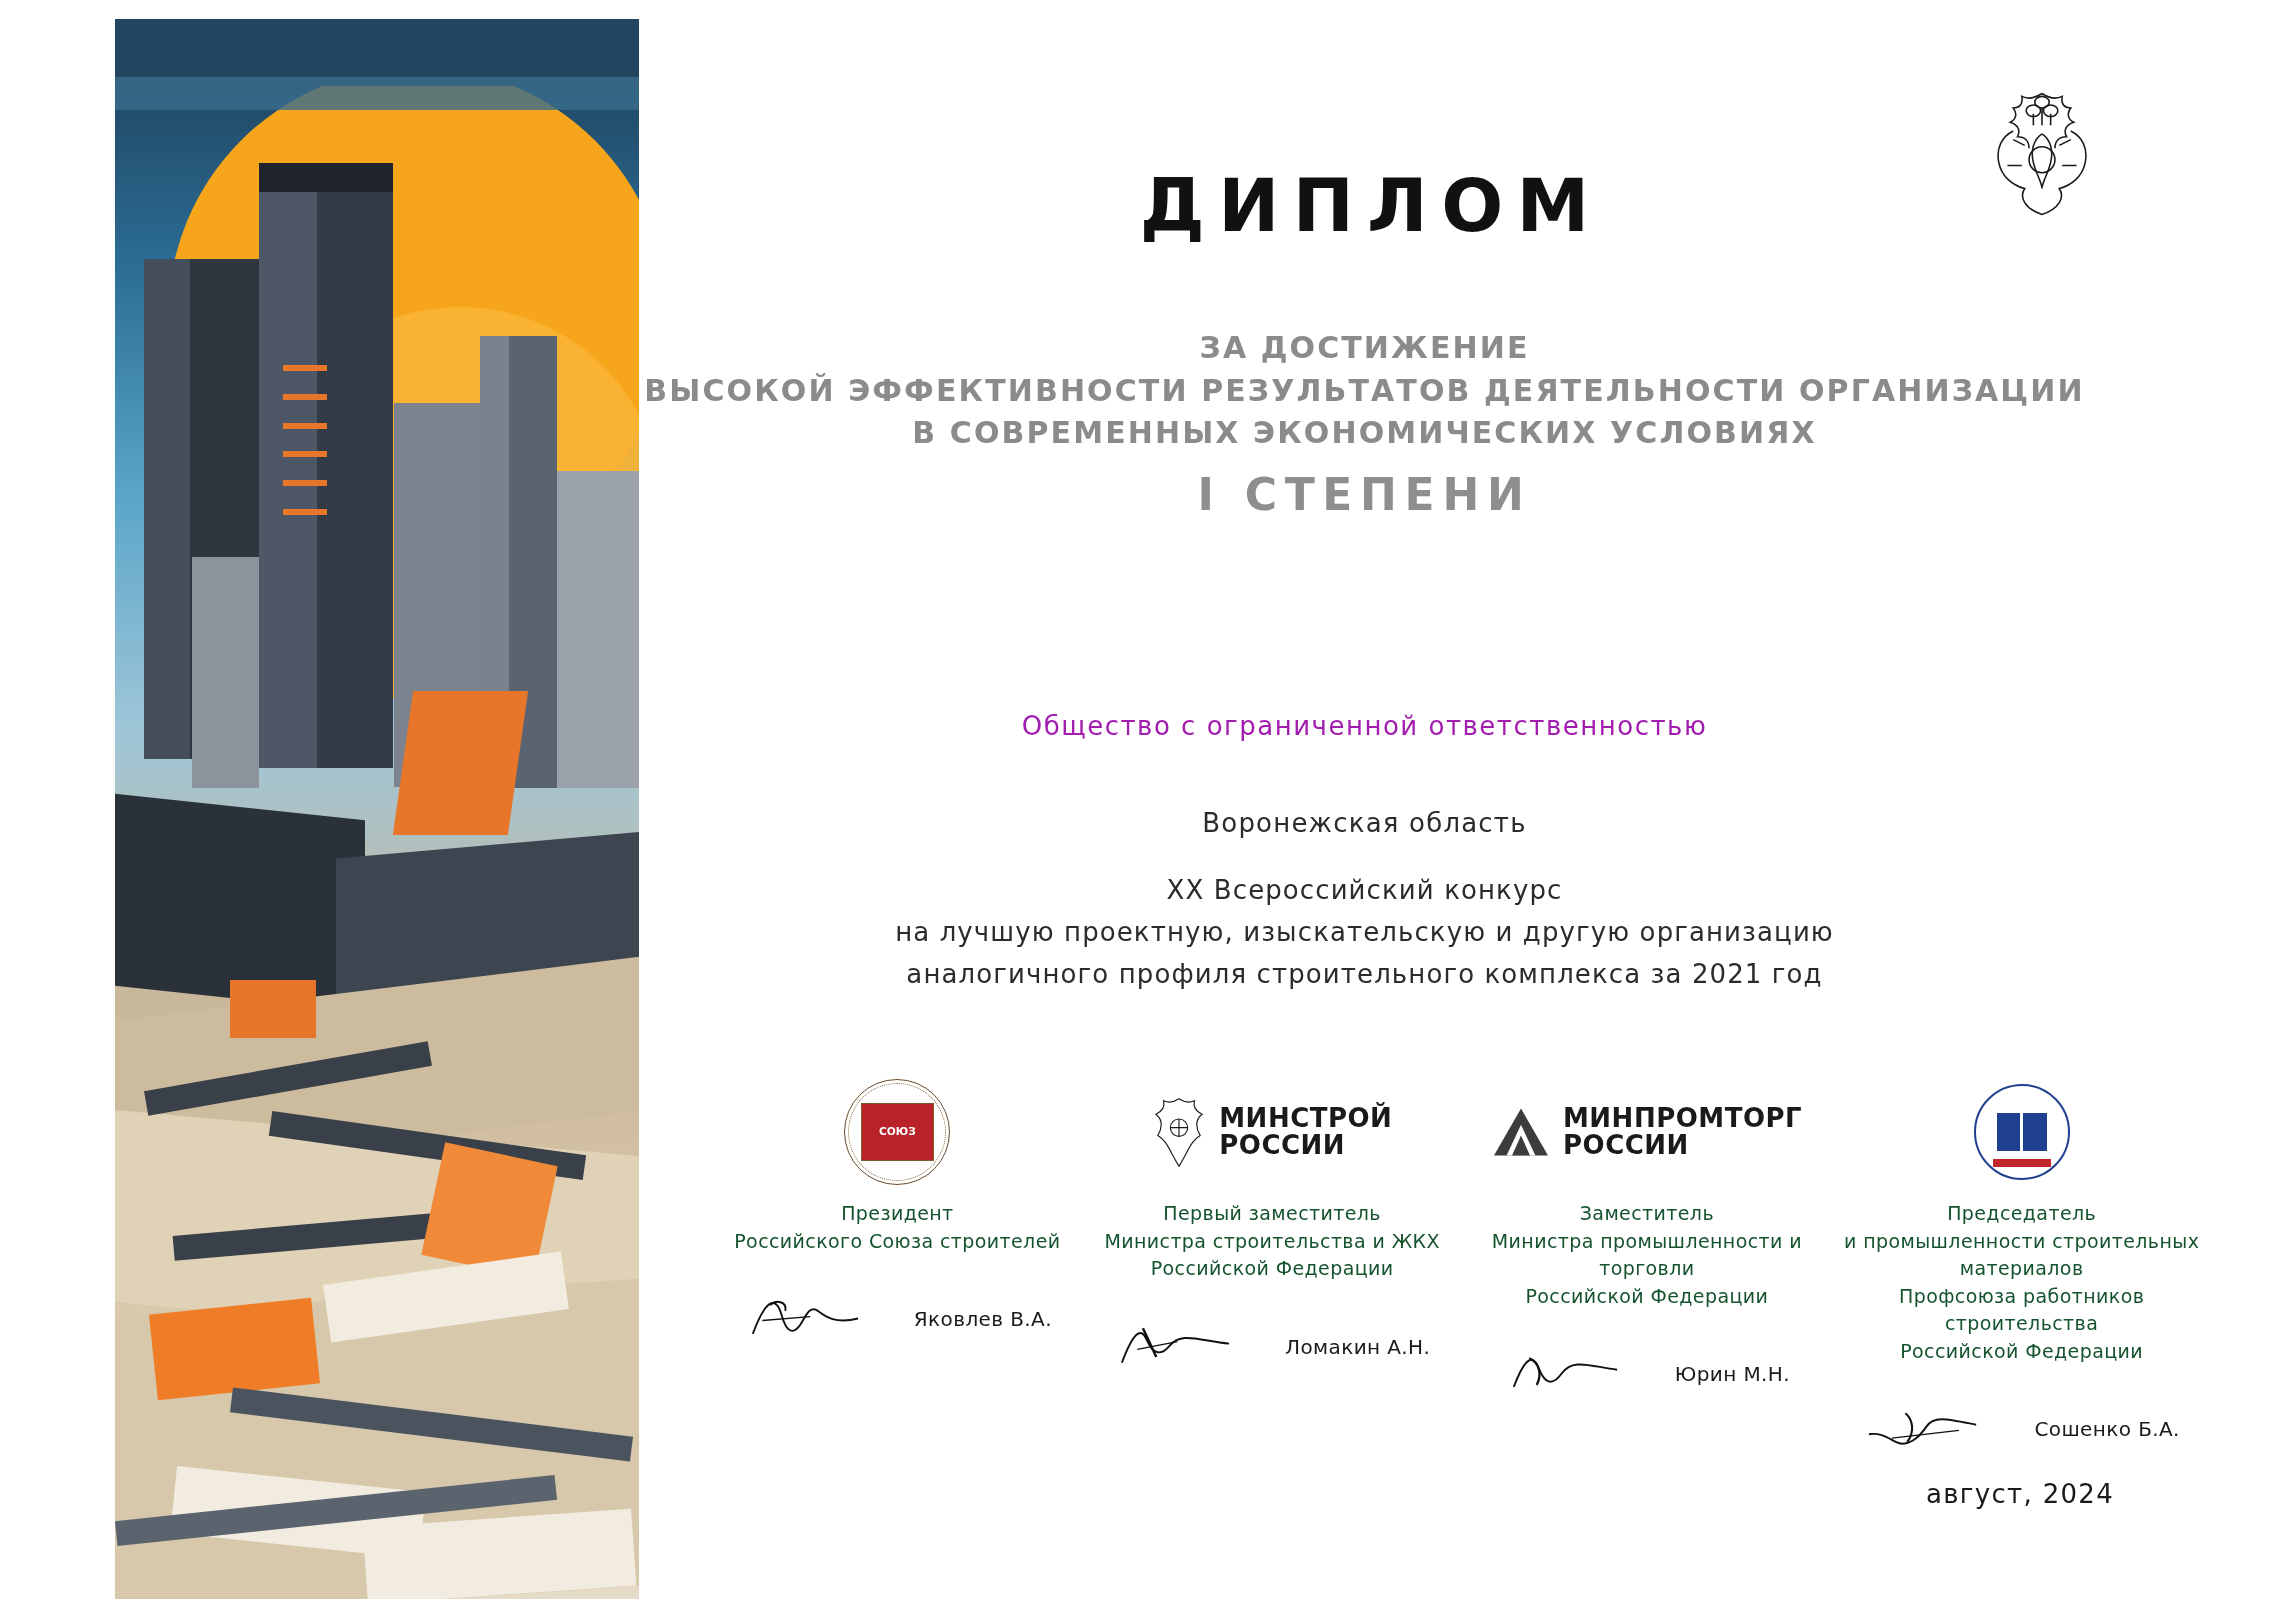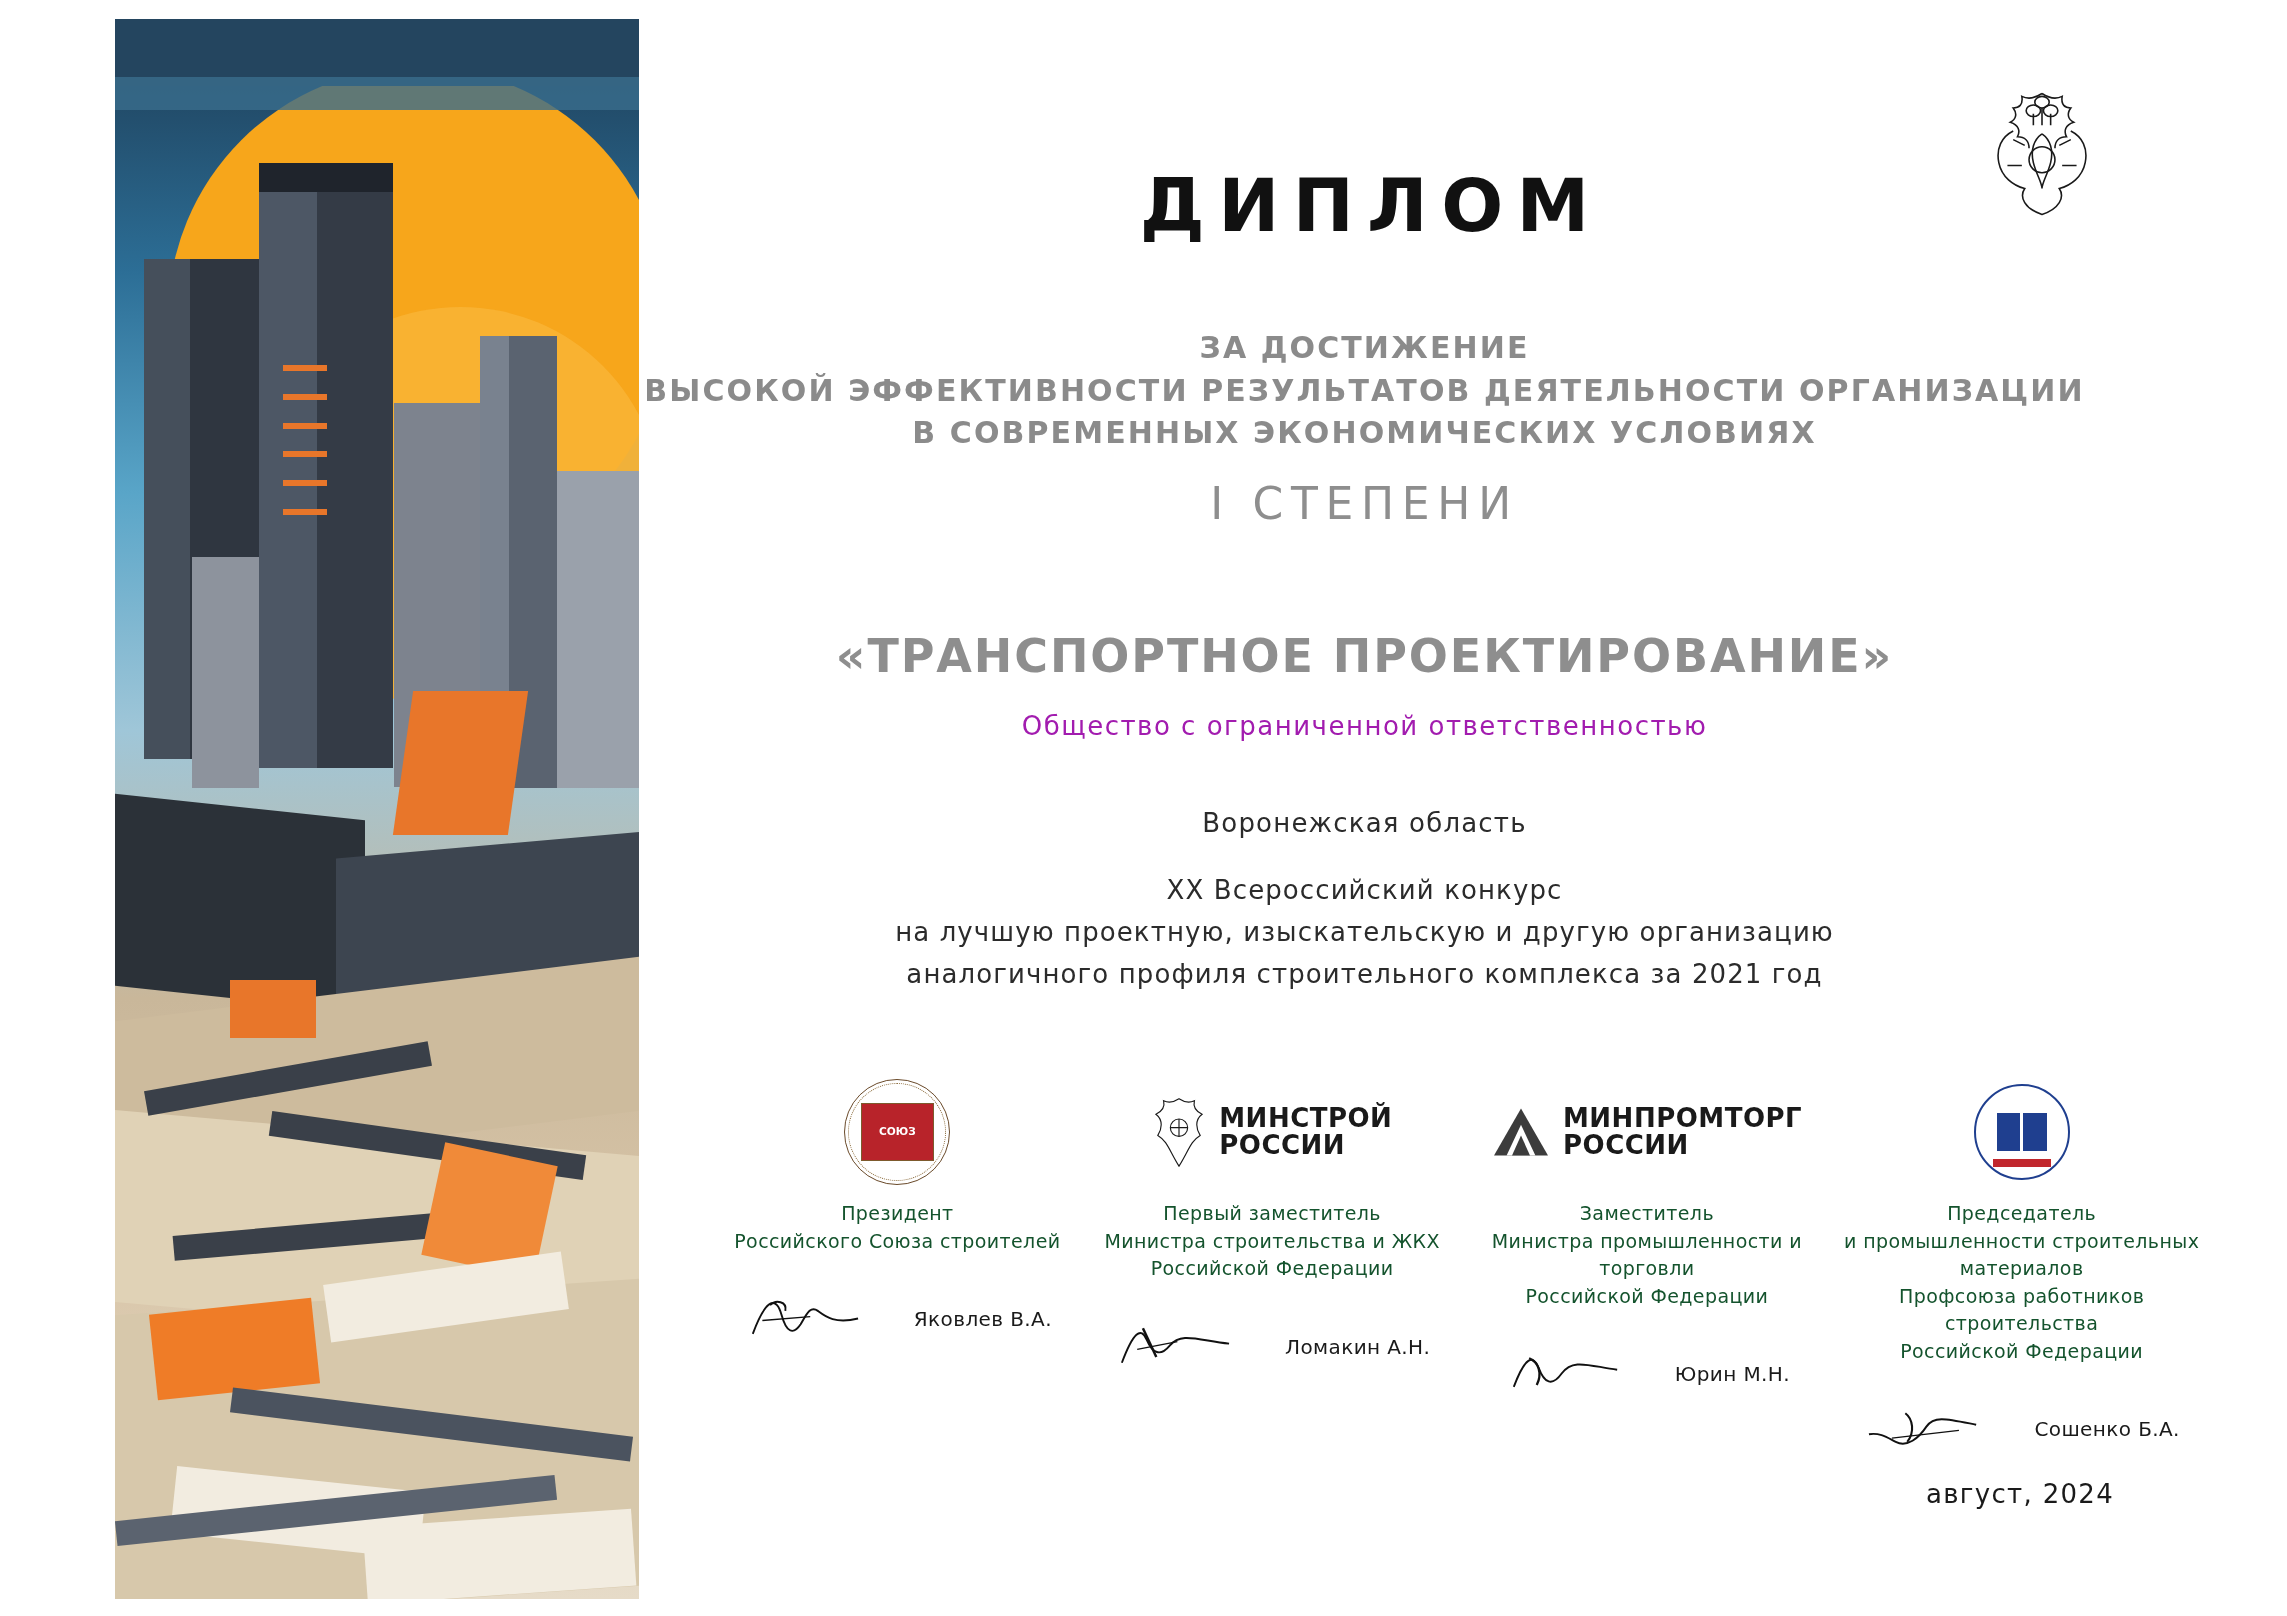--- a/index.html
+++ b/index.html
@@ -131,22 +131,22 @@
   }
   .sub-line {
     font-weight: 700;
     font-size: 30px;
     letter-spacing: 2.1px;
     color: #8b8b8b;
     line-height: 1.42;
     white-space: nowrap;
   }
   .degree {
-    margin-top: 23px;
-    font-weight: 400;
+    margin-top: 14px;
+    font-weight: 700;
     font-size: 44px;
     letter-spacing: 7.7px;
     color: #8e8e8e;
   }
   .org-name {
     position: absolute;
     left: 0; right: 0;
     top: 629px;
     text-align: center;
     transform: translateX(-115px);
@@ -366,21 +366,20 @@
 
     <div class="title">ДИПЛОМ</div>
 
     <div class="subtitle-block">
       <div class="sub-line">ЗА ДОСТИЖЕНИЕ</div>
       <div class="sub-line">ВЫСОКОЙ ЭФФЕКТИВНОСТИ РЕЗУЛЬТАТОВ ДЕЯТЕЛЬНОСТИ ОРГАНИЗАЦИИ</div>
       <div class="sub-line">В СОВРЕМЕННЫХ ЭКОНОМИЧЕСКИХ УСЛОВИЯХ</div>
       <div class="degree">I СТЕПЕНИ</div>
     </div>
 
-    <div class="org-name">«ТРАНСПОРТНОЕ ПРОЕКТИРОВАНИЕ»</div>
     <div class="org-form">Общество с ограниченной ответственностью</div>
     <div class="region">Воронежская область</div>
 
     <div class="contest">
       <div>XX Всероссийский конкурс</div>
       <div>на лучшую проектную, изыскательскую и другую организацию</div>
       <div>аналогичного профиля строительного комплекса за 2021 год</div>
     </div>
 
     <div class="signatories">

